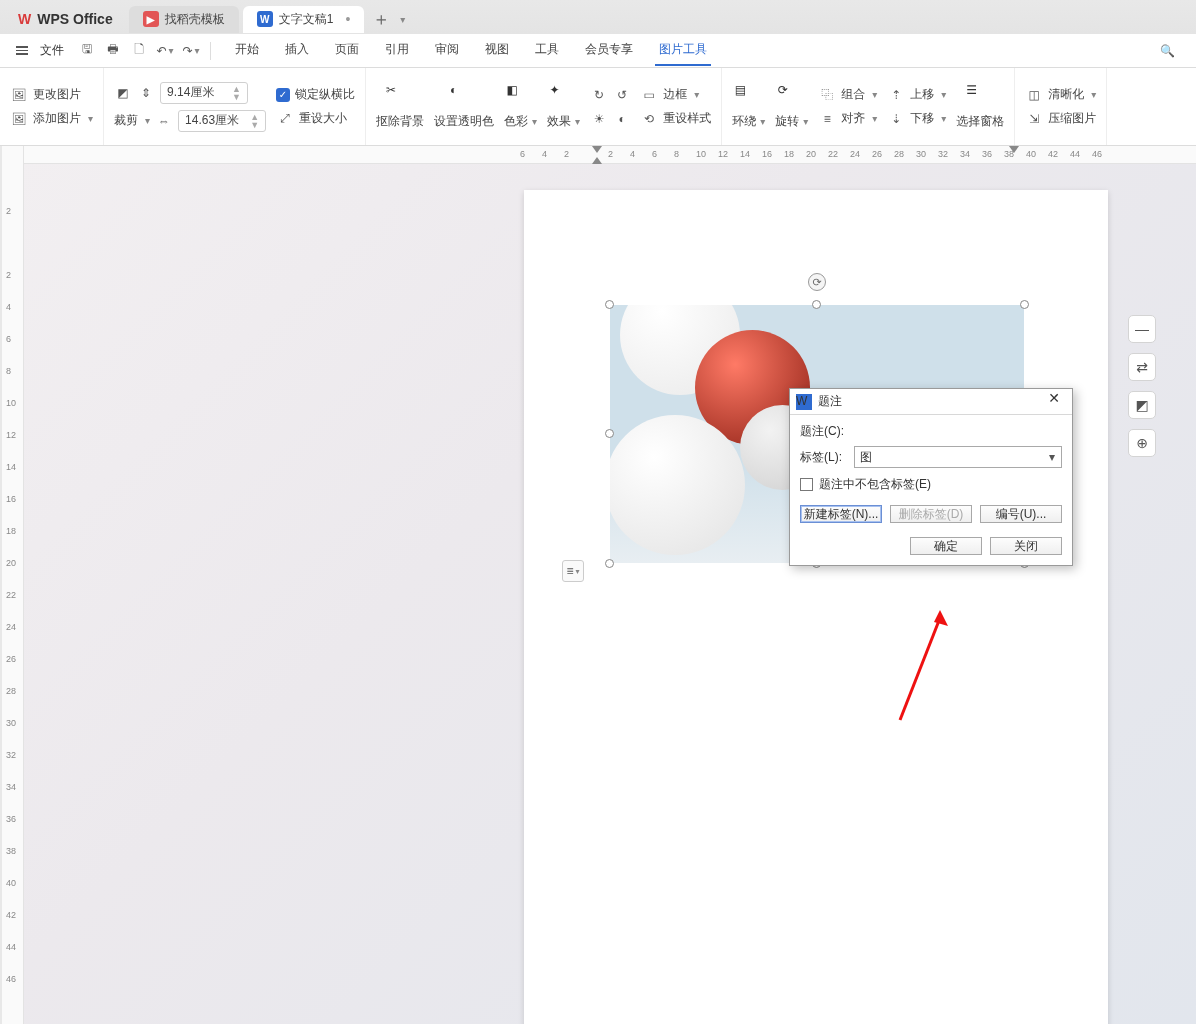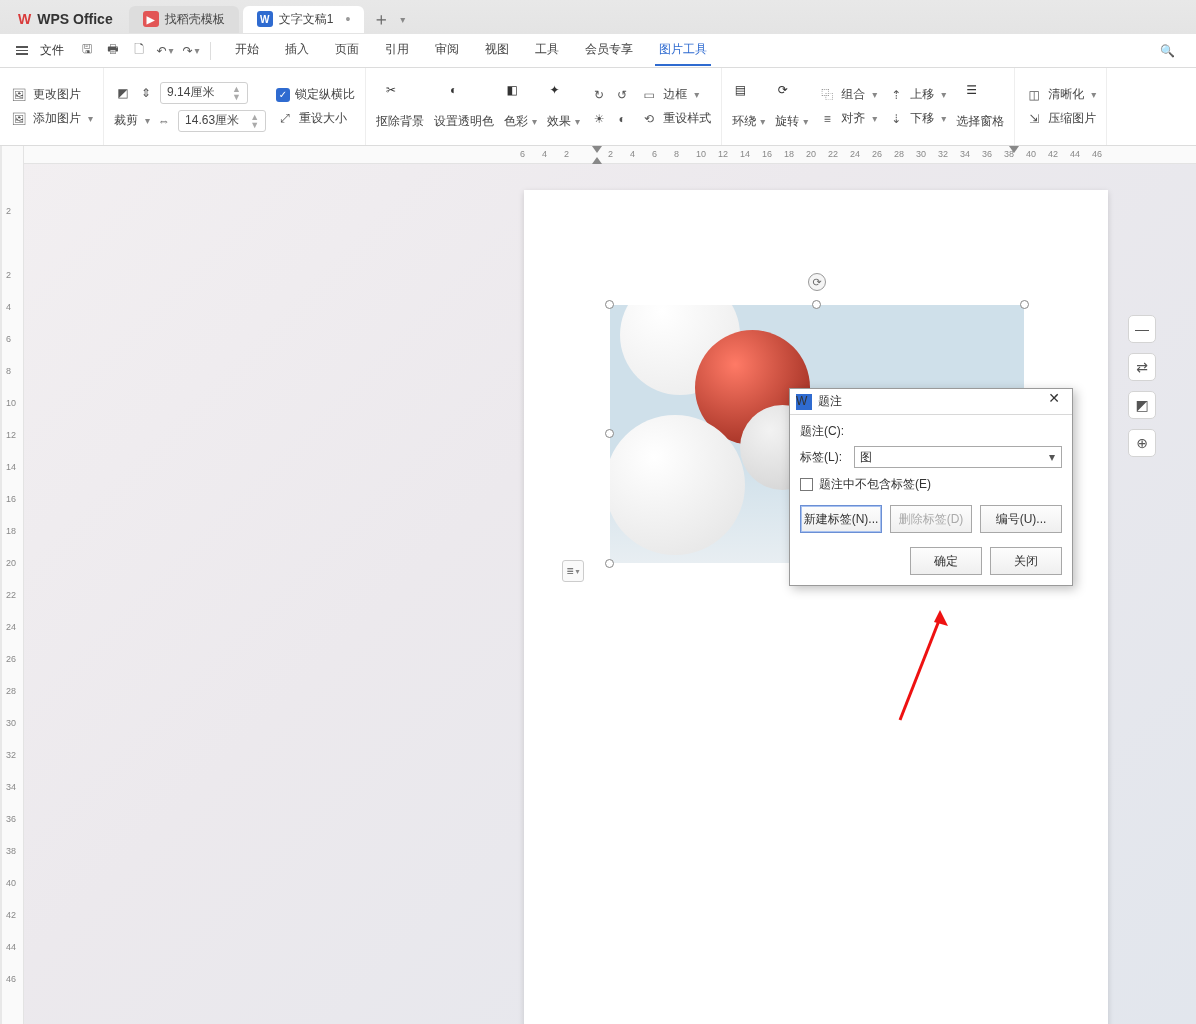--- a/index.html
+++ b/index.html
@@ -82,21 +82,21 @@
 .dlg-close { margin-left:auto; width:24px; height:24px;text-align:center; font-size:14px; color:#333;}
 .dlg-body { padding:8px 10px 10px; display:flex; flex-direction:column; gap:6px;}
 .dlg-row { display:flex; align-items:center; gap:6px;}
 .dlg-row label{ width:48px; color:#333;}
 .dlg-input, .dlg-select { flex:1; height:22px; border:1px solid #a9a9a9; padding:0 5px; background:#fff; font-size:12px; display:flex; align-items:center; position:relative;}
 .dlg-input{ width:100%;}
 .dlg-select::after{ content:"▾"; position:absolute; right:6px; color:#555;}
 .dlg-chk { display:flex; align-items:center; gap:6px; margin-top:2px;}
 .dlg-chk .box{ width:13px;height:13px;border:1px solid #777;}
 .dlg-btns { display:flex; gap:8px; margin-top:6px;}
-.dlg-btn { flex:1; height:28px; border:1px solid #a8a8a8; background:linear-gradient(#fdfdfd,#efefef); display:flex; align-items:center; justify-content:center;}
+.dlg-btn { flex:1; height:18px; border:1px solid #a8a8a8; background:linear-gradient(#fdfdfd,#efefef); display:flex; align-items:flex-start; justify-content:center;}
 .dlg-btn.primary{ border:1px solid #6b8fd4; box-shadow:0 0 0 1px #a7c1f0 inset;}
 .dlg-btn.disabled{ color:#aaa;}
 .dlg-foot { display:flex; gap:8px; justify-content:flex-end; margin-top:8px;}
 .dlg-foot .dlg-btn{ flex:0 0 72px;}
 
 
 .arrow { position:absolute; z-index:60; top:608px; left:892px; width:60px; height:120px; pointer-events:none;}
 .arrow svg{width:100%;height:100%;}
 </style>
 </head>

